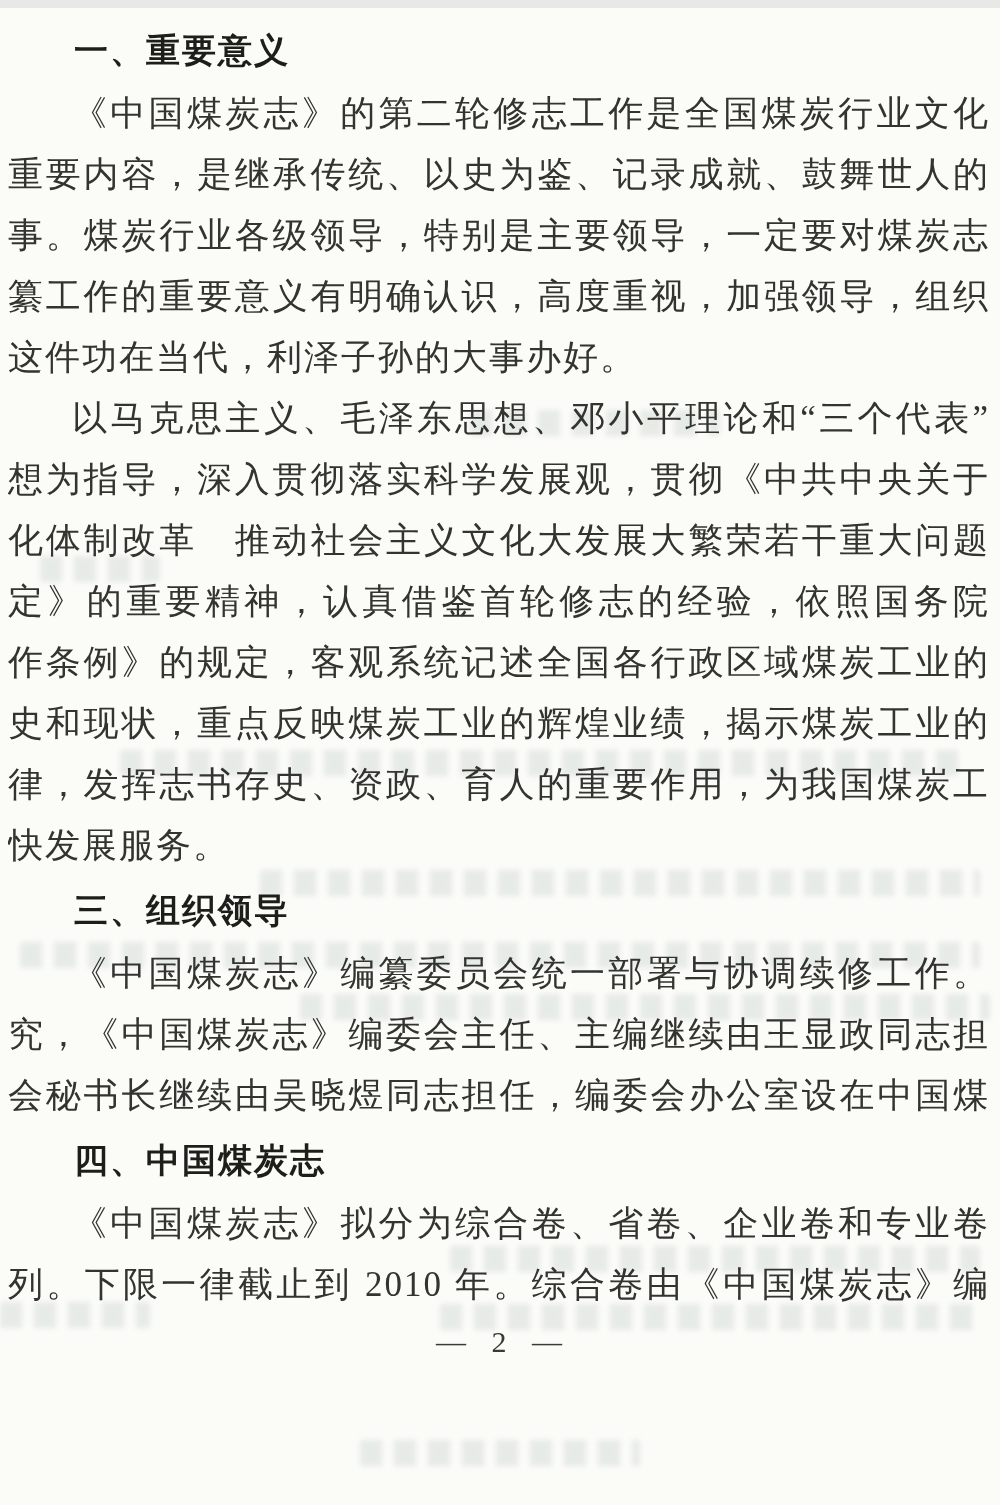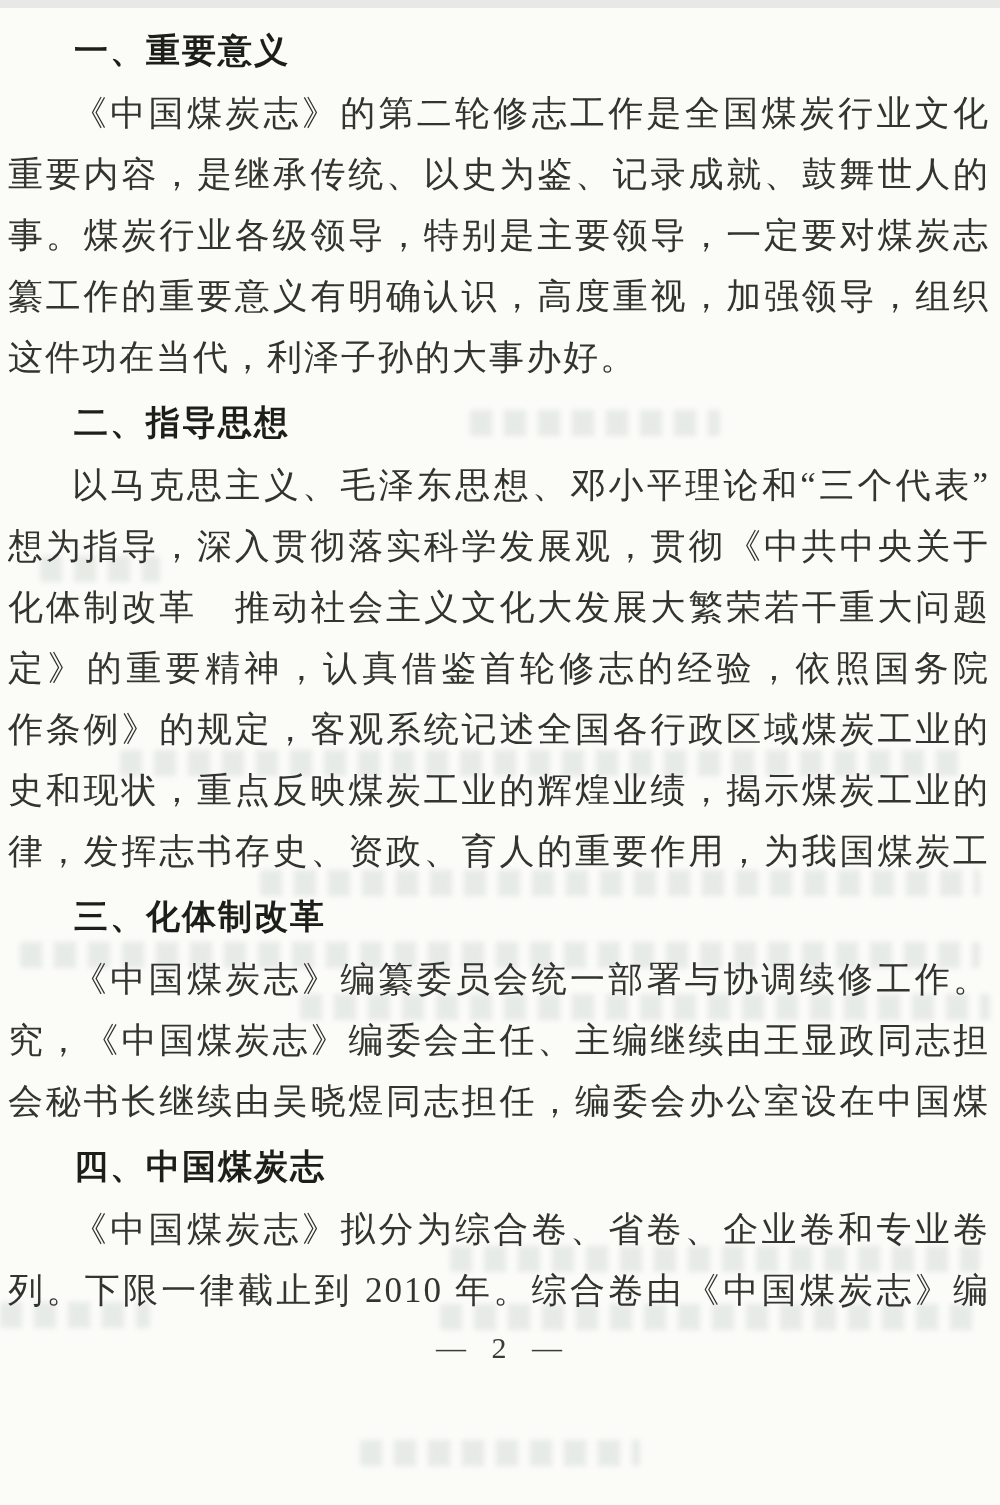--- a/index.html
+++ b/index.html
@@ -95,32 +95,32 @@
   <div>
     <div class="sec-heading">一、重要意义</div>
     <div class="line full indent">《中国煤炭志》的第二轮修志工作是全国煤炭行业文化建设的</div>
     <div class="line full">重要内容，是继承传统、以史为鉴、记录成就、鼓舞世人的一件大</div>
     <div class="line full">事。煤炭行业各级领导，特别是主要领导，一定要对煤炭志续修编</div>
     <div class="line full">纂工作的重要意义有明确认识，高度重视，加强领导，组织人力，把</div>
     <div class="line last">这件功在当代，利泽子孙的大事办好。</div>
   </div>
 
   <div>
-    <div class="sec-heading">二、指导思想</div>
     <div class="line full indent">以马克思主义、毛泽东思想、邓小平理论和“三个代表”重要思</div>
     <div class="line full">想为指导，深入贯彻落实科学发展观，贯彻《中共中央关于深化文</div>
     <div class="line full">化体制改革　推动社会主义文化大发展大繁荣若干重大问题的决</div>
     <div class="line full">定》的重要精神，认真借鉴首轮修志的经验，依照国务院《地方志工</div>
     <div class="line full">作条例》的规定，客观系统记述全国各行政区域煤炭工业的发展历</div>
     <div class="line full">史和现状，重点反映煤炭工业的辉煌业绩，揭示煤炭工业的发展规</div>
     <div class="line full">律，发挥志书存史、资政、育人的重要作用，为我国煤炭工业又好又</div>
+    <div class="line last">快发展服务。</div>
   </div>
 
   <div>
-    <div class="sec-heading">三、化体制改革</div>
+    <div class="sec-heading">三、组织领导</div>
     <div class="line full indent">《中国煤炭志》编纂委员会统一部署与协调续修工作。经研</div>
     <div class="line full">究，《中国煤炭志》编委会主任、主编继续由王显政同志担任。编委</div>
     <div class="line full">会秘书长继续由吴晓煜同志担任，编委会办公室设在中国煤炭工</div>
   </div>
 
   <div>
     <div class="sec-heading">四、中国煤炭志</div>
     <div class="line full indent">《中国煤炭志》拟分为综合卷、省卷、企业卷和专业卷四个系</div>
     <div class="line full">列。下限一律截止到 2010 年。综合卷由《中国煤炭志》编委会办</div>
   </div>

